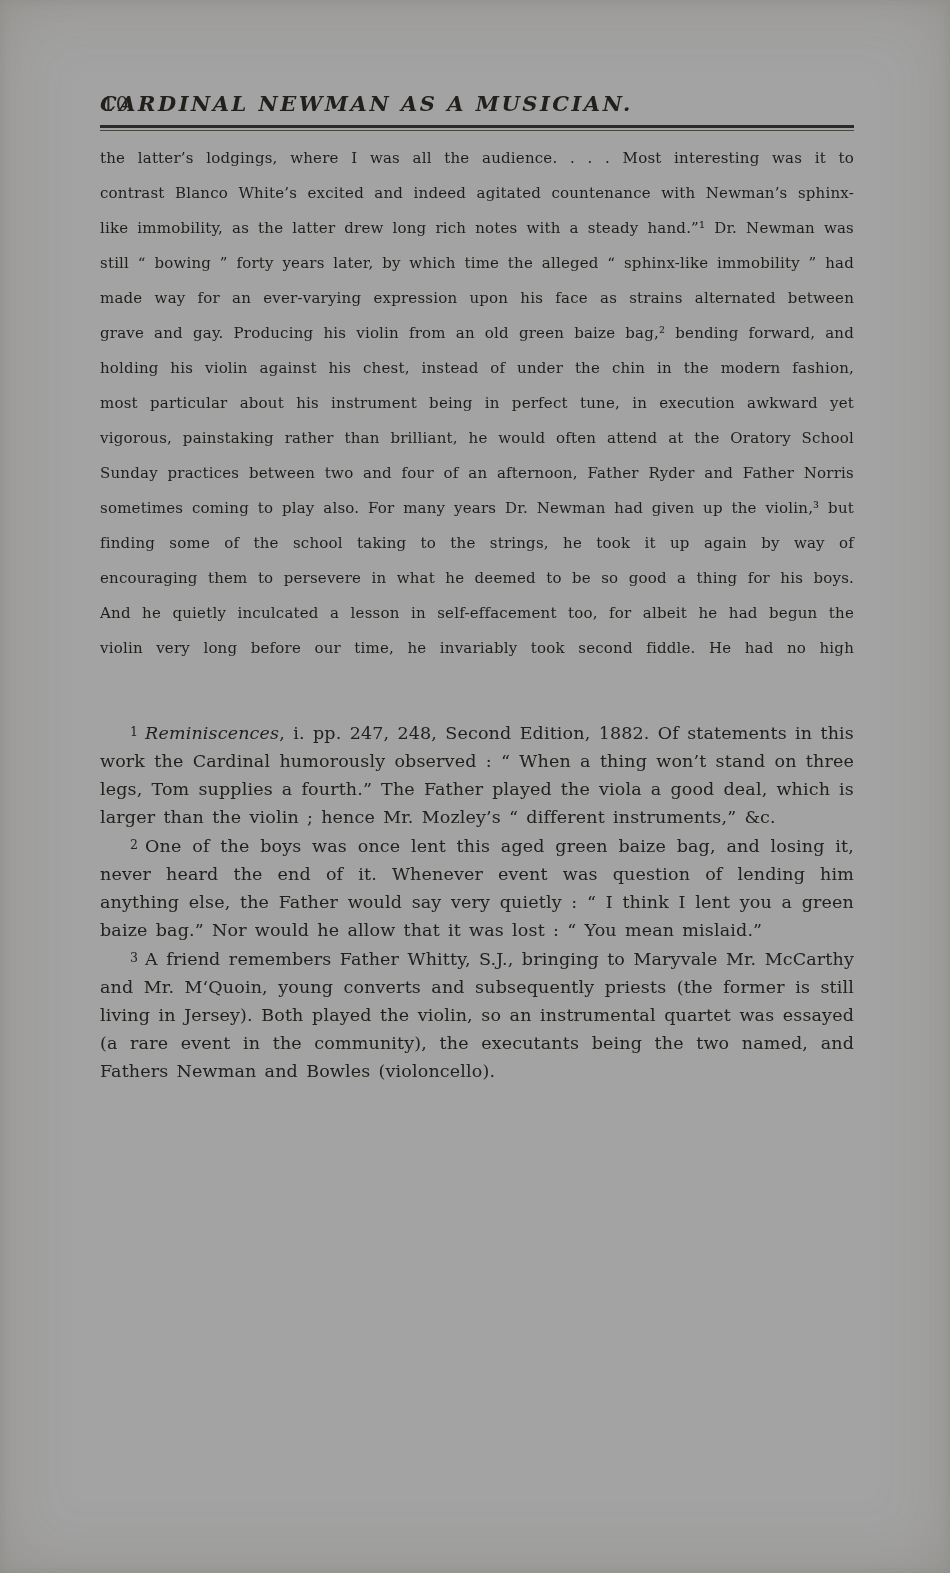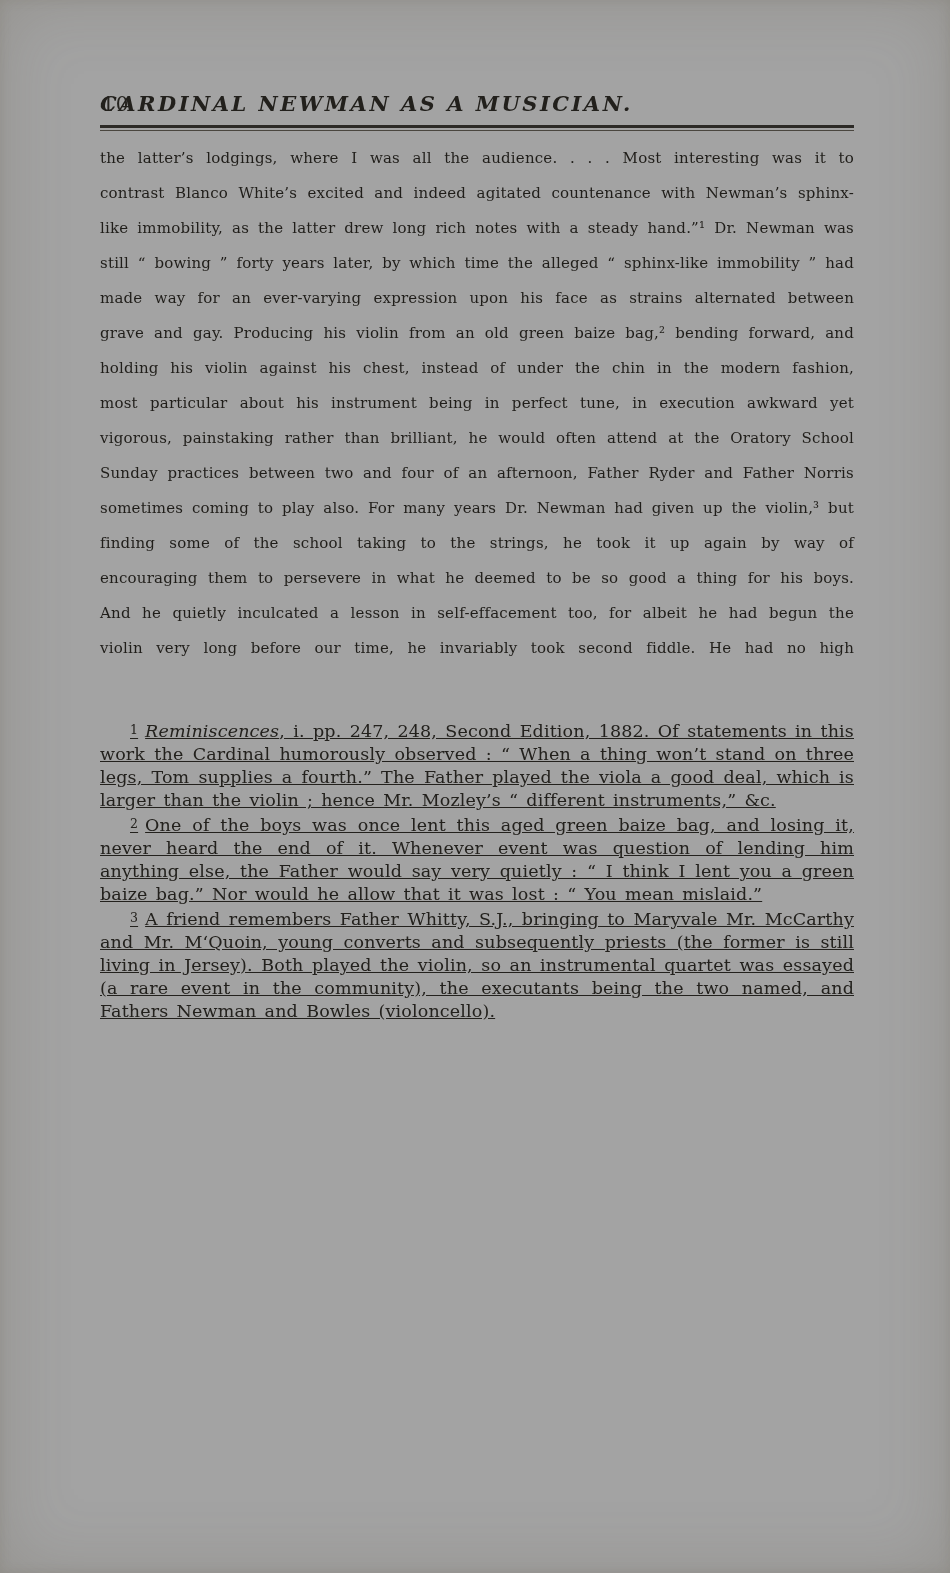--- a/index.html
+++ b/index.html
@@ -67,27 +67,26 @@
     letter-spacing: 0.2px;
     color: #201e1a;
   }
 
   .footnotes {
     margin-top: 52px;
   }
 
   .footnote {
     font-size: 17.5px;
-    line-height: 23px;
+    line-height: 28px;
     text-align: justify;
     text-indent: 30px;
     word-spacing: 0.14em;
     letter-spacing: 0.15px;
     color: #23211d;
-    text-decoration: underline;
   }
 
   .fn-marker {
     font-size: 12.5px;
     vertical-align: 3px;
     padding-right: 7px;
   }
 
   .fn-italic {
     font-style: italic;

